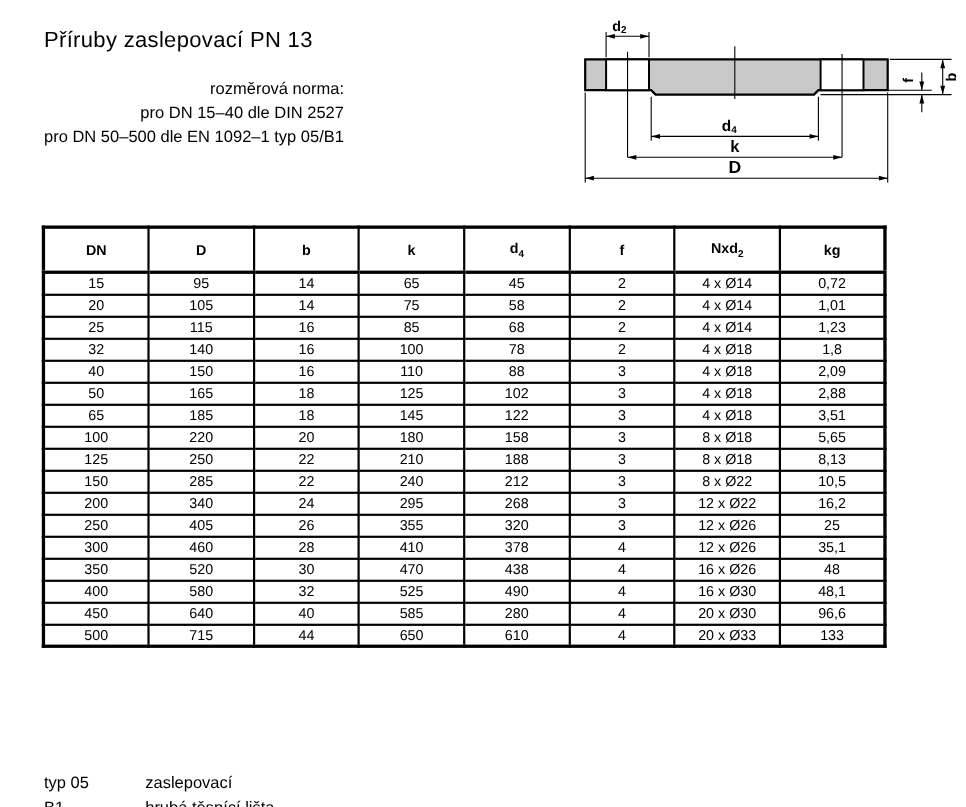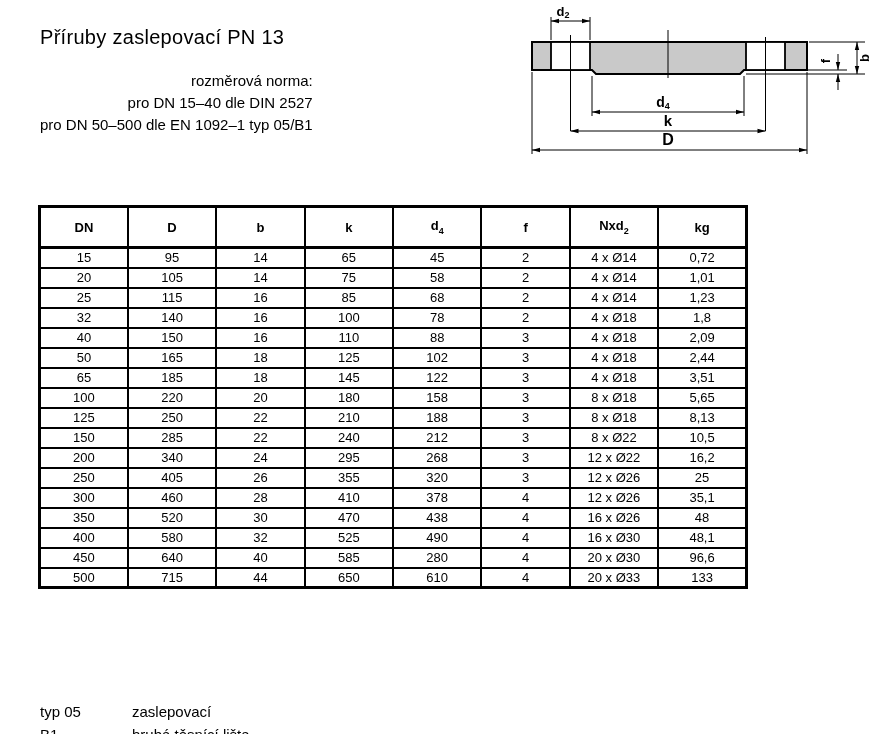--- a/index.html
+++ b/index.html
@@ -11,26 +11,26 @@
     position: relative; overflow: hidden;
   }
   .page-title {
     position: absolute; left: 40px; top: 26px;
     font-size: 20px; font-weight: 400; letter-spacing: 0.3px;
   }
   .subtitle-block {
     position: absolute; left: 40px; top: 70px;
     font-size: 15px; line-height: 22px; text-align: right;
   }
-  .drawing-wrap { position: absolute; left: 505px; top: 4px; }
+  .drawing-wrap { position: absolute; left: 505px; top: 16px; }
   .dim-label { font-family: "Liberation Sans", sans-serif; font-weight: 700; }
 
   table.flange-table {
     position: absolute; left: 38px; top: 205px;
-    width: 710px; border-collapse: collapse; table-layout: fixed;
+    width: 768px; border-collapse: collapse; table-layout: fixed;
     border: 3px solid #000;
   }
   .flange-table th, .flange-table td {
     border: 2px solid #000; text-align: center; vertical-align: middle;
     padding: 0; font-size: 13px;
   }
   .flange-table thead th { height: 41px; font-weight: 700; border-bottom: 3px solid #000; }
   .flange-table td { height: 20px; font-weight: 400; }
   .flange-table td.dn-cell { font-weight: 400; }
   .flange-table sub { font-size: 9px; }
@@ -157,21 +157,21 @@
         <td>2,09</td>
       </tr>
       <tr>
         <td class="dn-cell">50</td>
         <td>165</td>
         <td>18</td>
         <td>125</td>
         <td>102</td>
         <td>3</td>
         <td>4 x Ø18</td>
-        <td>2,44</td>
+        <td>2,88</td>
       </tr>
       <tr>
         <td class="dn-cell">65</td>
         <td>185</td>
         <td>18</td>
         <td>145</td>
         <td>122</td>
         <td>3</td>
         <td>4 x Ø18</td>
         <td>3,51</td>

